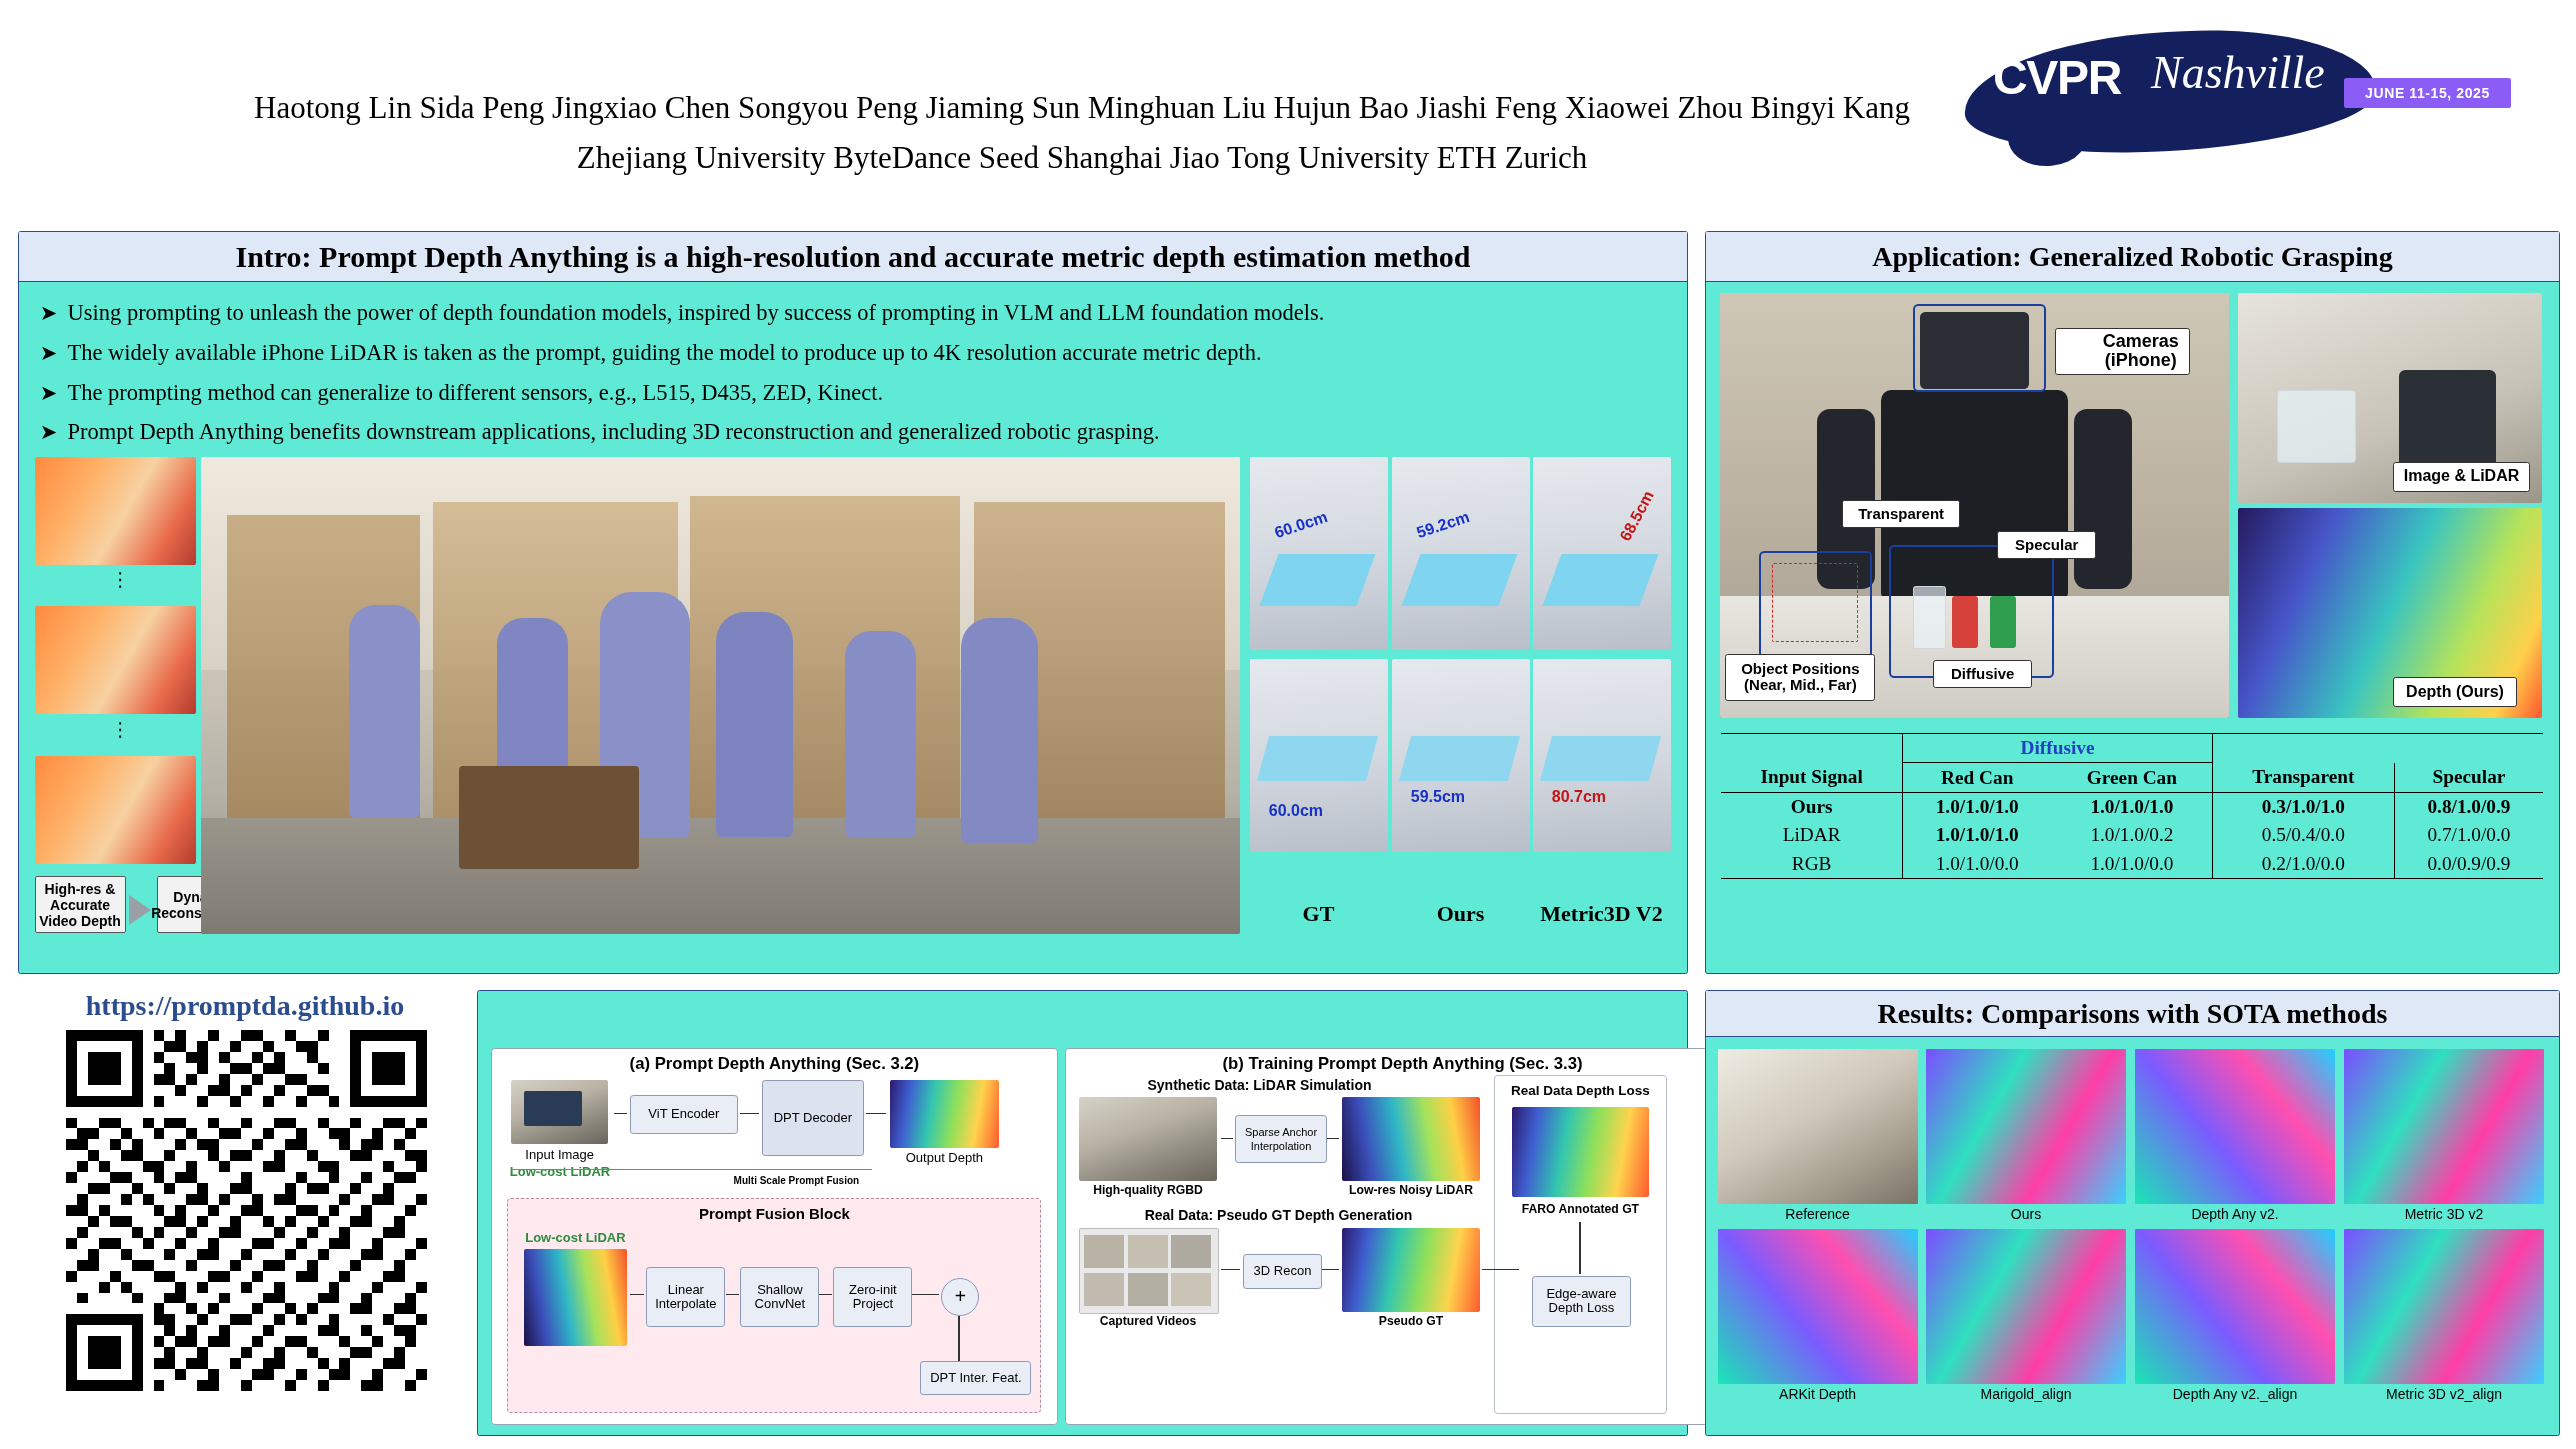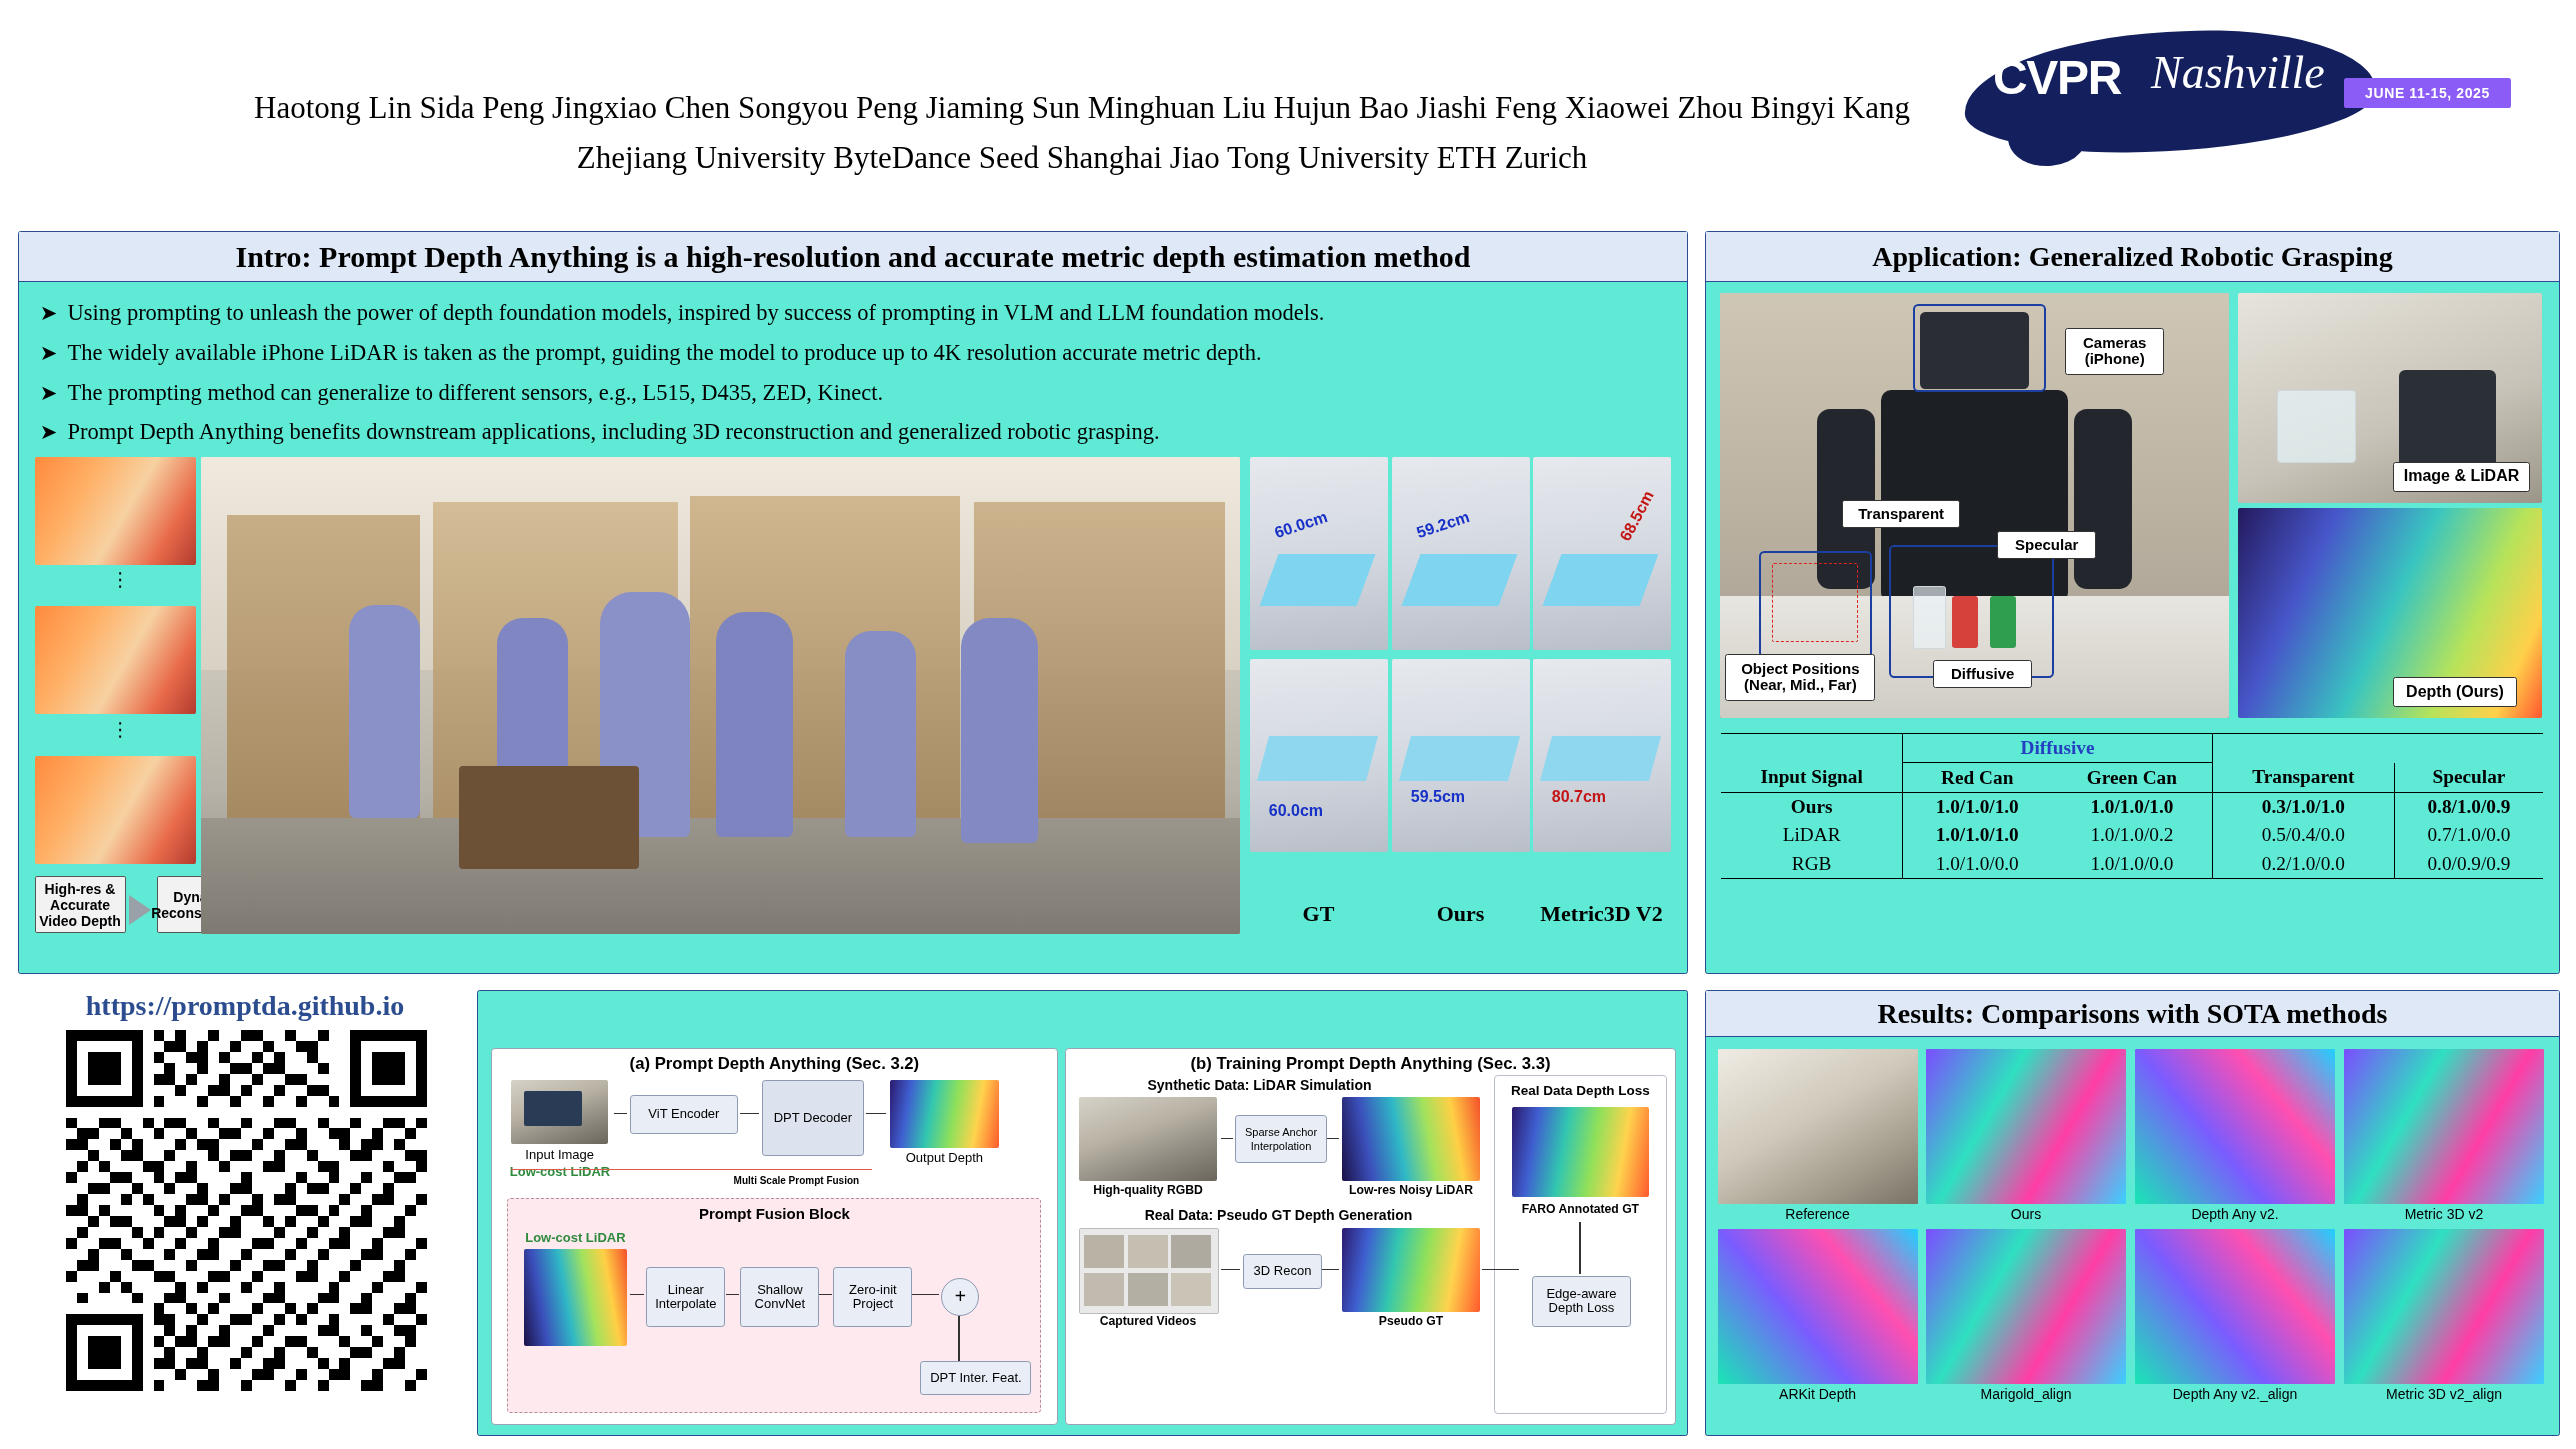--- a/index.html
+++ b/index.html
@@ -278,21 +278,21 @@
         <div style="position:absolute;left:0px;top:303px;width:509px;height:122px;background:linear-gradient(180deg,#e8e6e0 0%,#cfccc4 100%);"></div>
         <div style="position:absolute;left:232px;top:303px;width:26px;height:52px;background:#d6413c;border-radius:3.2px;"></div>
         <div style="position:absolute;left:270px;top:303px;width:26px;height:52px;background:#2f9e4f;border-radius:3.2px;"></div>
         <div style="position:absolute;left:193px;top:293px;width:31px;height:61px;background:rgba(235,245,250,.65);border:1.3px solid #cfd8de;border-radius:2.6px;"></div>
 
         <div class="bluebox" style="left:193px;top:11.6px;width:129px;height:84px;"></div>
         <div class="bluebox" style="left:169px;top:252px;width:161px;height:129px;"></div>
         <div class="bluebox" style="left:39px;top:258px;width:109px;height:103px;"></div>
         <div style="position:absolute;left:52px;top:270px;width:84px;height:77px;border:1.9px dashed #d22;border-radius:1.9px;"></div>
 
-        <div class="overlay-lbl" style="left:345px;top:35px;width:97px;height:45px;font-size:15px;">Cameras (iPhone)</div>
+        <div class="overlay-lbl" style="left:335px;top:35px;width:97px;height:45px;font-size:18px;padding-left:36px;">Cameras (iPhone)</div>
         <div class="overlay-lbl" style="left:122px;top:207px;width:116px;height:26px;font-size:15px;">Transparent</div>
         <div class="overlay-lbl" style="left:277px;top:238px;width:97px;height:26px;font-size:15px;">Specular</div>
         <div class="overlay-lbl" style="left:213px;top:367px;width:97px;height:26px;font-size:15px;">Diffusive</div>
         <div class="overlay-lbl" style="left:5.2px;top:361px;width:148px;height:45px;font-size:15px;">Object Positions (Near, Mid., Far)</div>
       </div>
 
       <div class="side-img" style="top:2.6px;">
         <div style="position:absolute;inset:0;background:linear-gradient(160deg,#e7e4dc 0%,#c8c3b8 60%,#9c968a 100%);"></div>
         <div style="position:absolute;left:39px;top:97px;width:77px;height:71px;background:rgba(230,245,250,.7);border:1.3px solid #cfd8de;border-radius:3.9px;"></div>
         <div style="position:absolute;left:161px;top:77px;width:97px;height:103px;background:#2b2f36;border-radius:6.4px;"></div>
@@ -664,21 +664,21 @@
           <div class="mbox" style="left:412px;top:162px;width:109px;height:32px;">DPT Inter. Feat.</div>
 
           <div style="position:absolute;left:122px;top:95px;width:14px;height:1.9px;background:#333;"></div>
           <div style="position:absolute;left:218px;top:95px;width:13px;height:1.9px;background:#333;"></div>
           <div style="position:absolute;left:311px;top:95px;width:13px;height:1.9px;background:#333;"></div>
           <div style="position:absolute;left:404px;top:95px;width:27px;height:1.9px;background:#333;"></div>
           <div style="position:absolute;left:450px;top:117px;width:1.9px;height:45px;background:#333;"></div>
         </div>
       </div>
 
-      <div class="subbox" style="left:578px;top:2.6px;width:609px;height:375px;">
+      <div class="subbox" style="left:578px;top:2.6px;width:609px;height:375px;padding-left:32px;">
         <div class="subtitle">(b) Training Prompt Depth Anything (Sec. 3.3)</div>
 
         <div class="mlabel" style="left:13px;top:28px;width:361px;font-weight:bold;font-size:14px;">Synthetic Data: LiDAR Simulation</div>
 
         <div class="mimg g-room" style="left:13px;top:48px;width:138px;height:84px;"></div>
         <div class="mlabel" style="left:13px;top:134px;width:138px;font-weight:bold;font-size:12.2px;">High-quality RGBD</div>
 
         <div class="mbox" style="left:169px;top:66px;width:90px;height:46px;font-size:11px;">Sparse Anchor Interpolation</div>
 
         <div class="mimg g-depth2" style="left:276px;top:48px;width:138px;height:84px;"></div>

